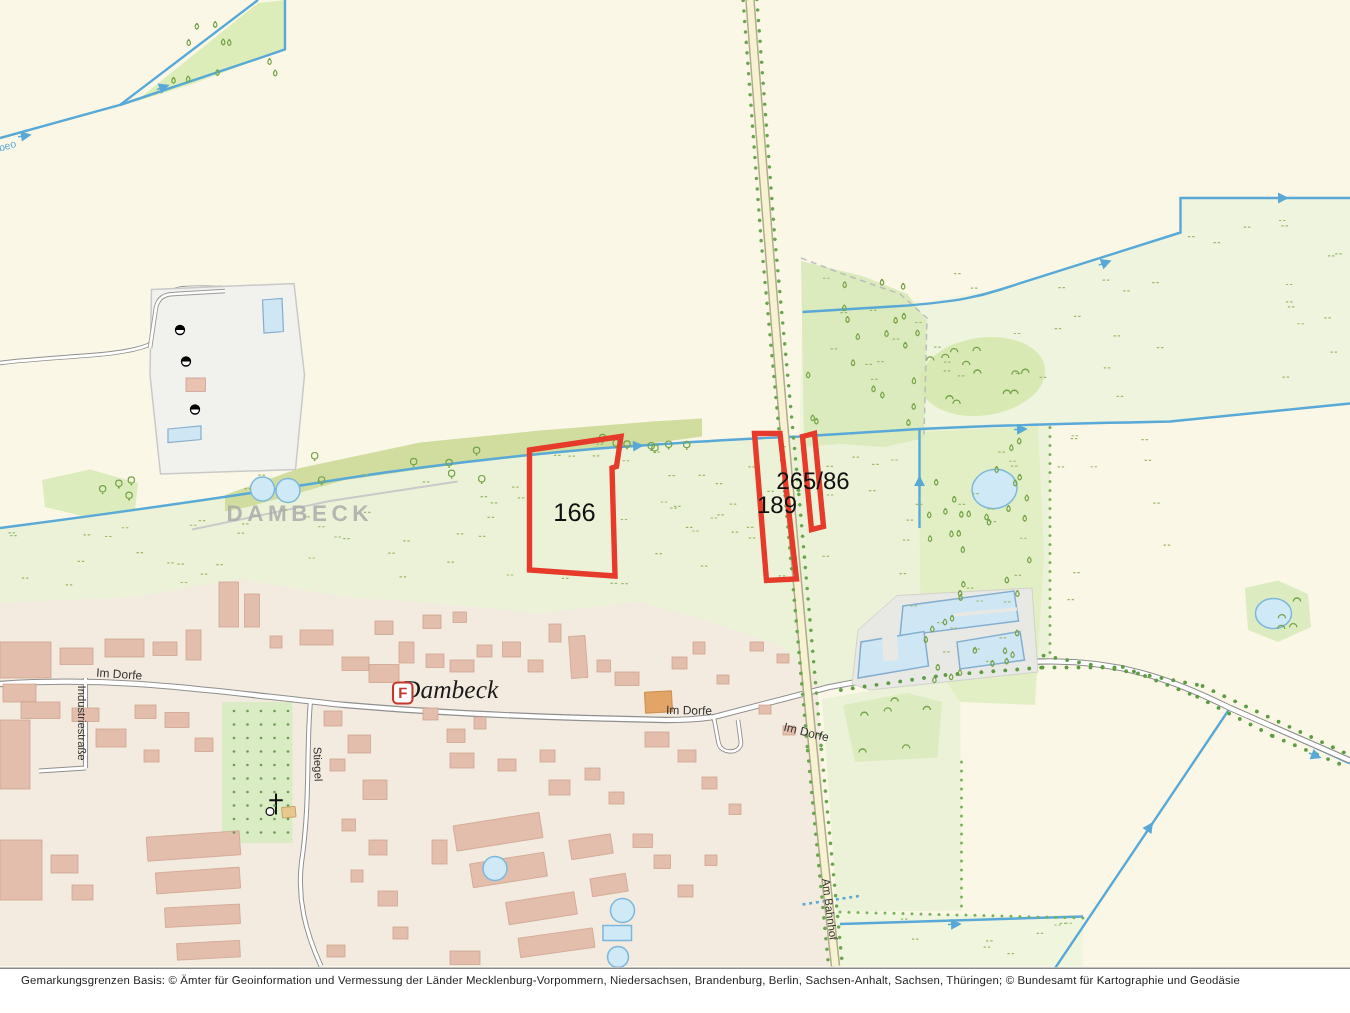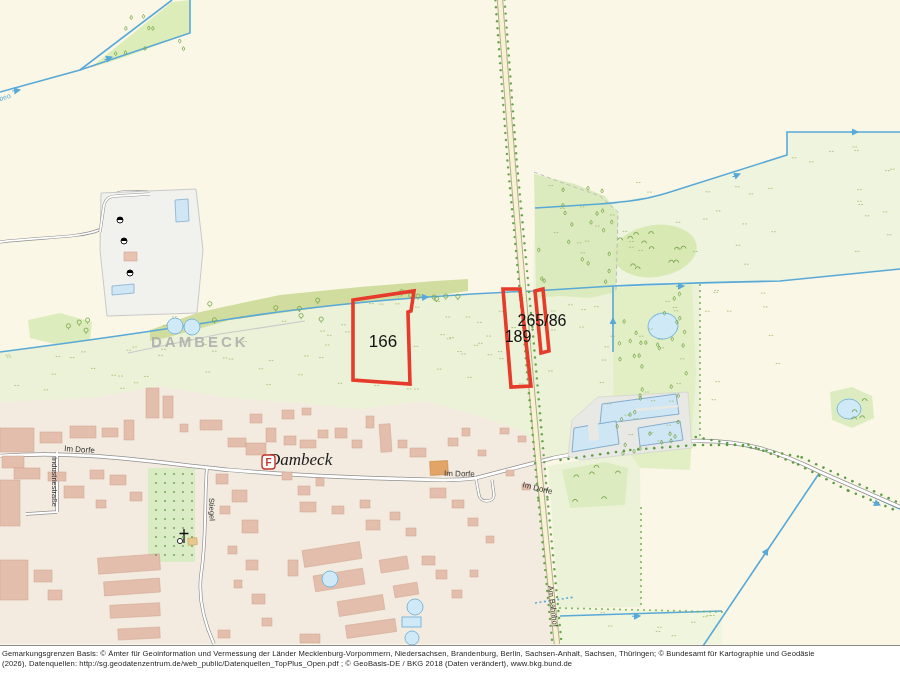--- a/index.html
+++ b/index.html
@@ -1,20 +1,20 @@
 <!DOCTYPE html>
 <html><head>
 <meta charset="utf-8">
 <style>
   html,body{margin:0;padding:0;width:900px;height:675px;overflow:hidden;background:#fff;
     font-family:"Liberation Sans",sans-serif;}
   .screen{position:relative;width:900px;height:675px;}
   #map-svg{display:block;}
   .attribution{position:absolute;left:0;bottom:0;width:900px;height:30px;background:#fff;
-    border-top:1px solid #8a8a8a;box-sizing:border-box;padding:3px 6px 0 2px;
+    border-top:1px solid #8a8a8a;box-sizing:border-box;padding:3px 6px 0 14px;
     font-size:7.6px;line-height:9.5px;color:#222;letter-spacing:0.1px;white-space:nowrap;}
   text{font-family:"Liberation Sans",sans-serif;fill:#222;}
   .street{font-size:8px;fill:#333;}
   .street-sm{font-size:7.5px;fill:#333;}
   .parcel-no{font-size:16px;fill:#111;}
   .place{font-family:"Liberation Serif",serif;font-style:italic;font-size:17px;fill:#1a1a1a;}
   .district{font-size:15px;font-weight:bold;fill:#a8a8a8;opacity:.8;letter-spacing:3px;}
   .waterlbl{font-size:7px;fill:#58a9d7;}
   .ficon{font-size:10px;font-weight:bold;fill:#c4372c;}
 </style>
@@ -925,15 +925,14 @@
 
     <g>
       <rect x="262" y="455" width="13" height="14" rx="3" fill="#fff" stroke="#c4372c" stroke-width="1.4"></rect>
       <text class="ficon" x="268.5" y="465.5" text-anchor="middle">F</text>
     </g>
   </g>
 </svg>
 
 <div class="attribution">
   <div>Gemarkungsgrenzen Basis: © Ämter für Geoinformation und Vermessung der Länder Mecklenburg-Vorpommern, Niedersachsen, Brandenburg, Berlin, Sachsen-Anhalt, Sachsen, Thüringen; © Bundesamt für Kartographie und Geodäsie</div>
-  <div>(2026), Datenquellen: http://sg.geodatenzentrum.de/web_public/Datenquellen_TopPlus_Open.pdf ; © GeoBasis-DE / BKG 2018 (Daten verändert), www.bkg.bund.de</div>
 </div>
 </div>
 
 </body></html>

